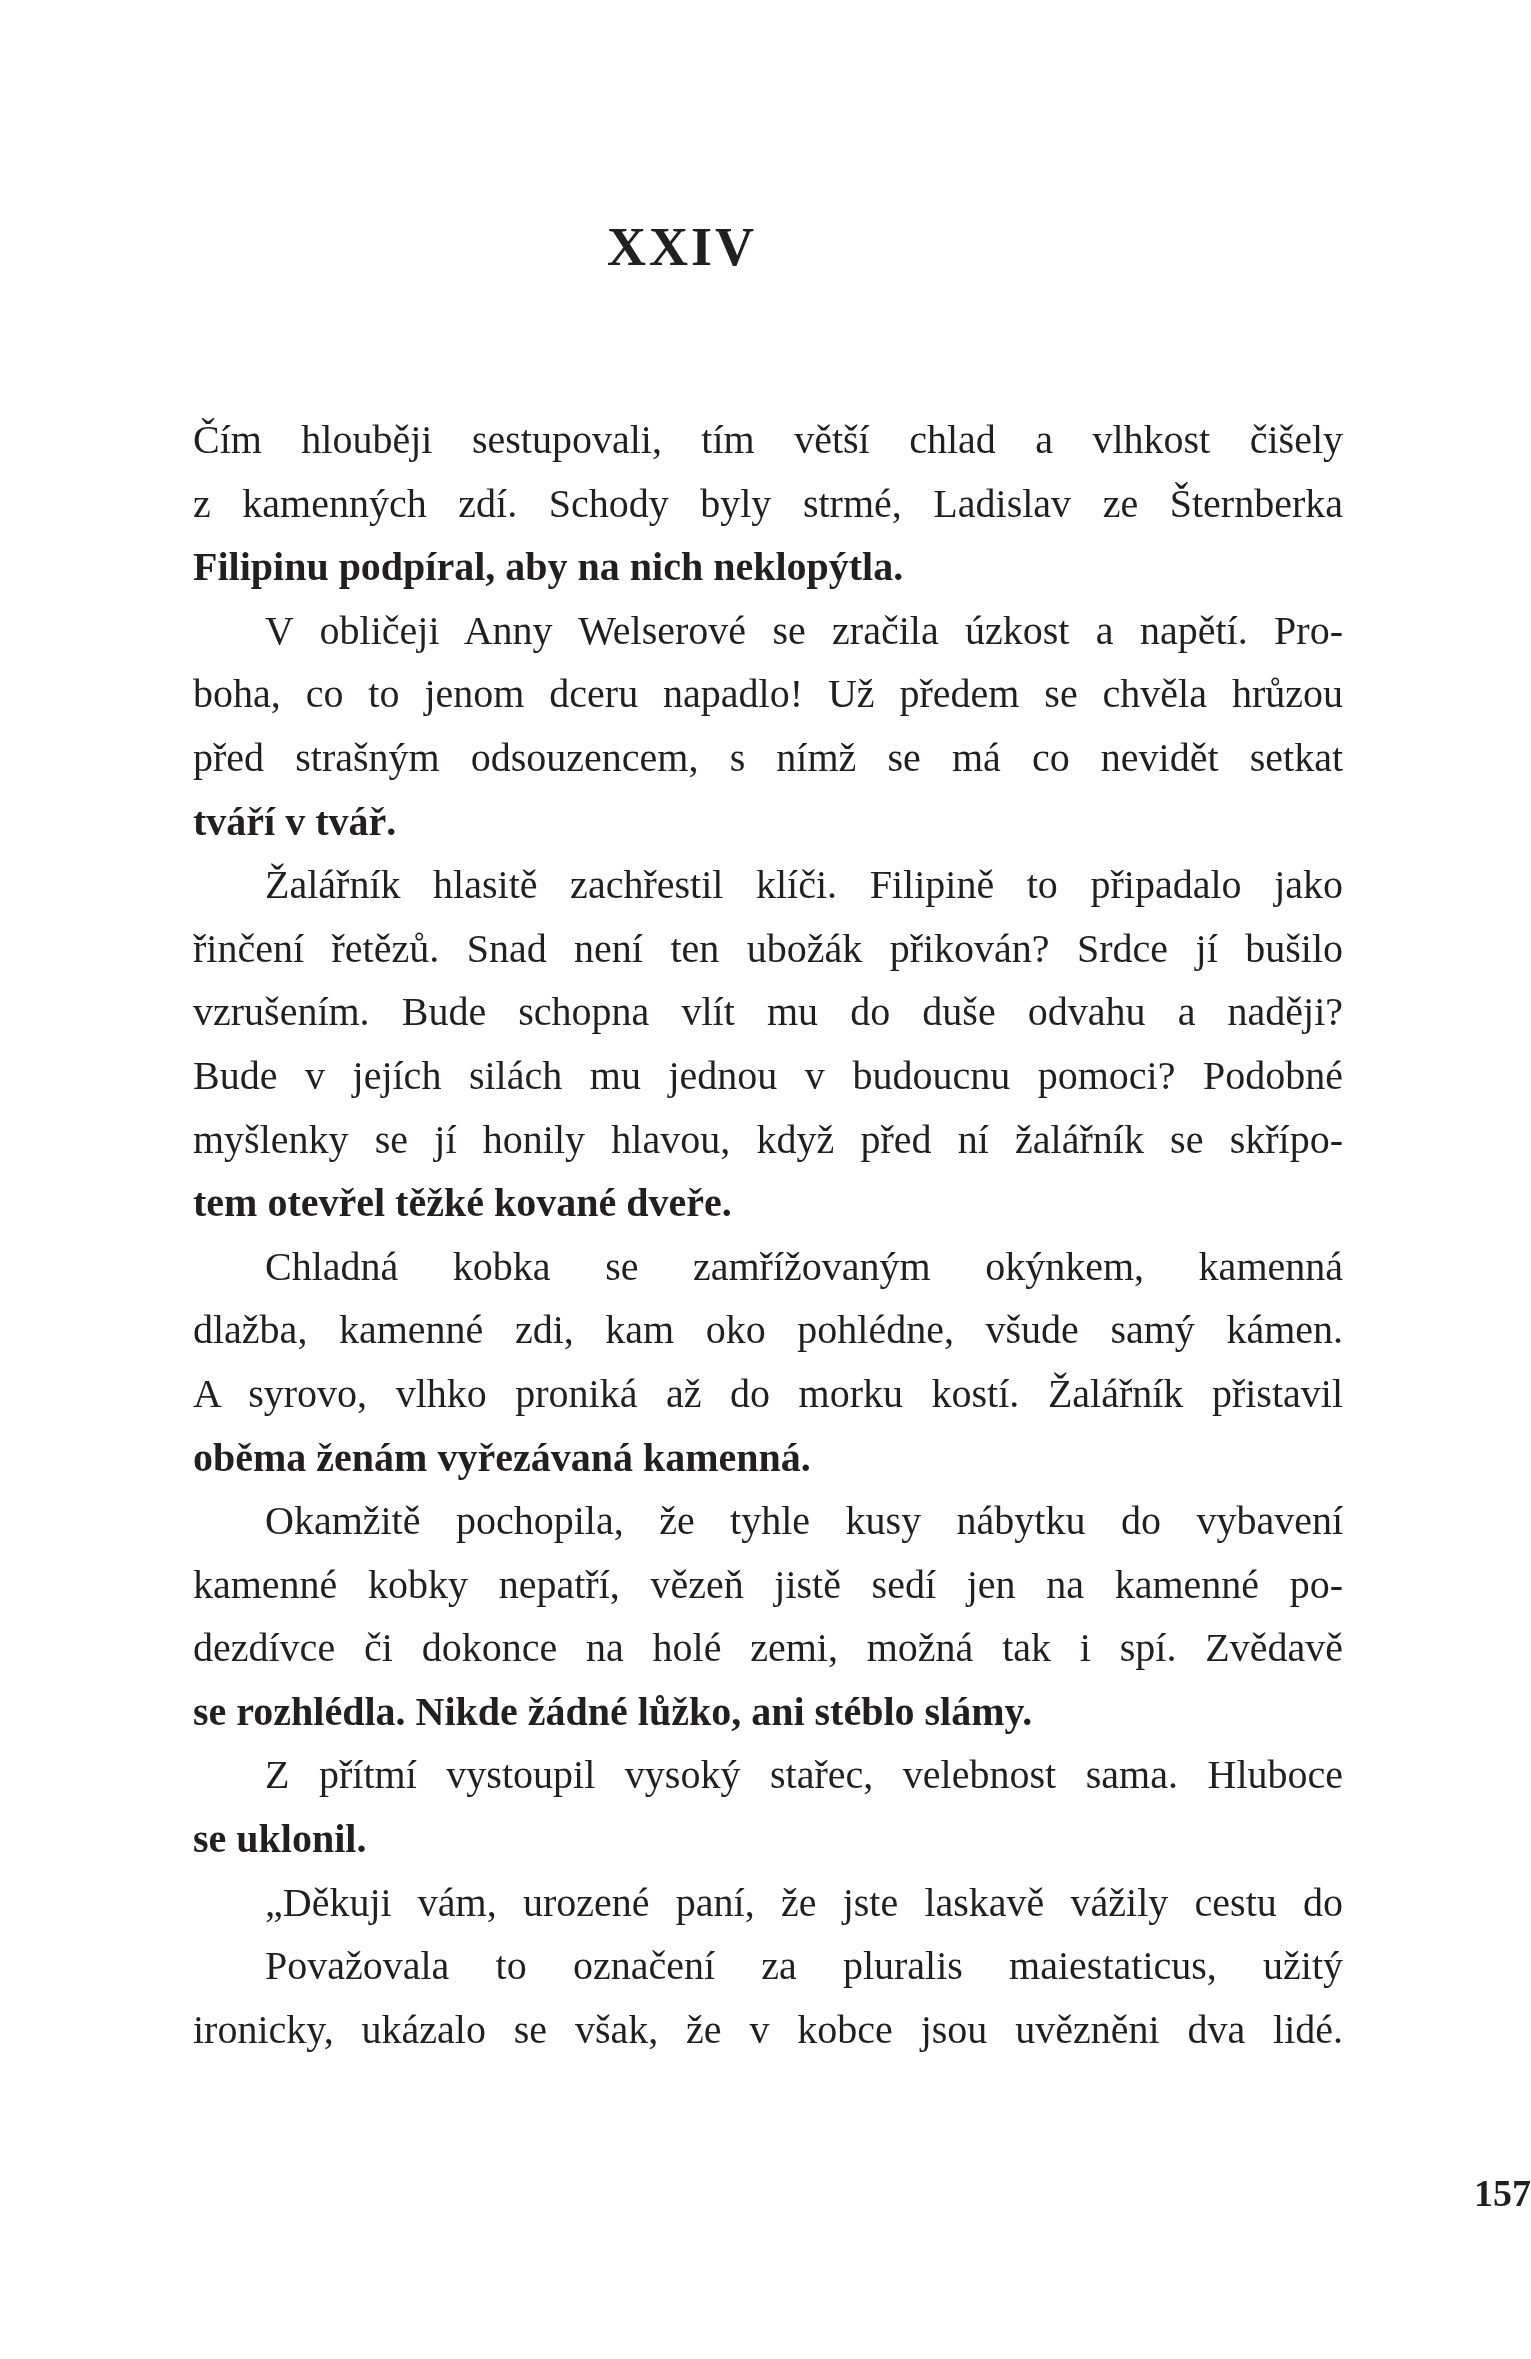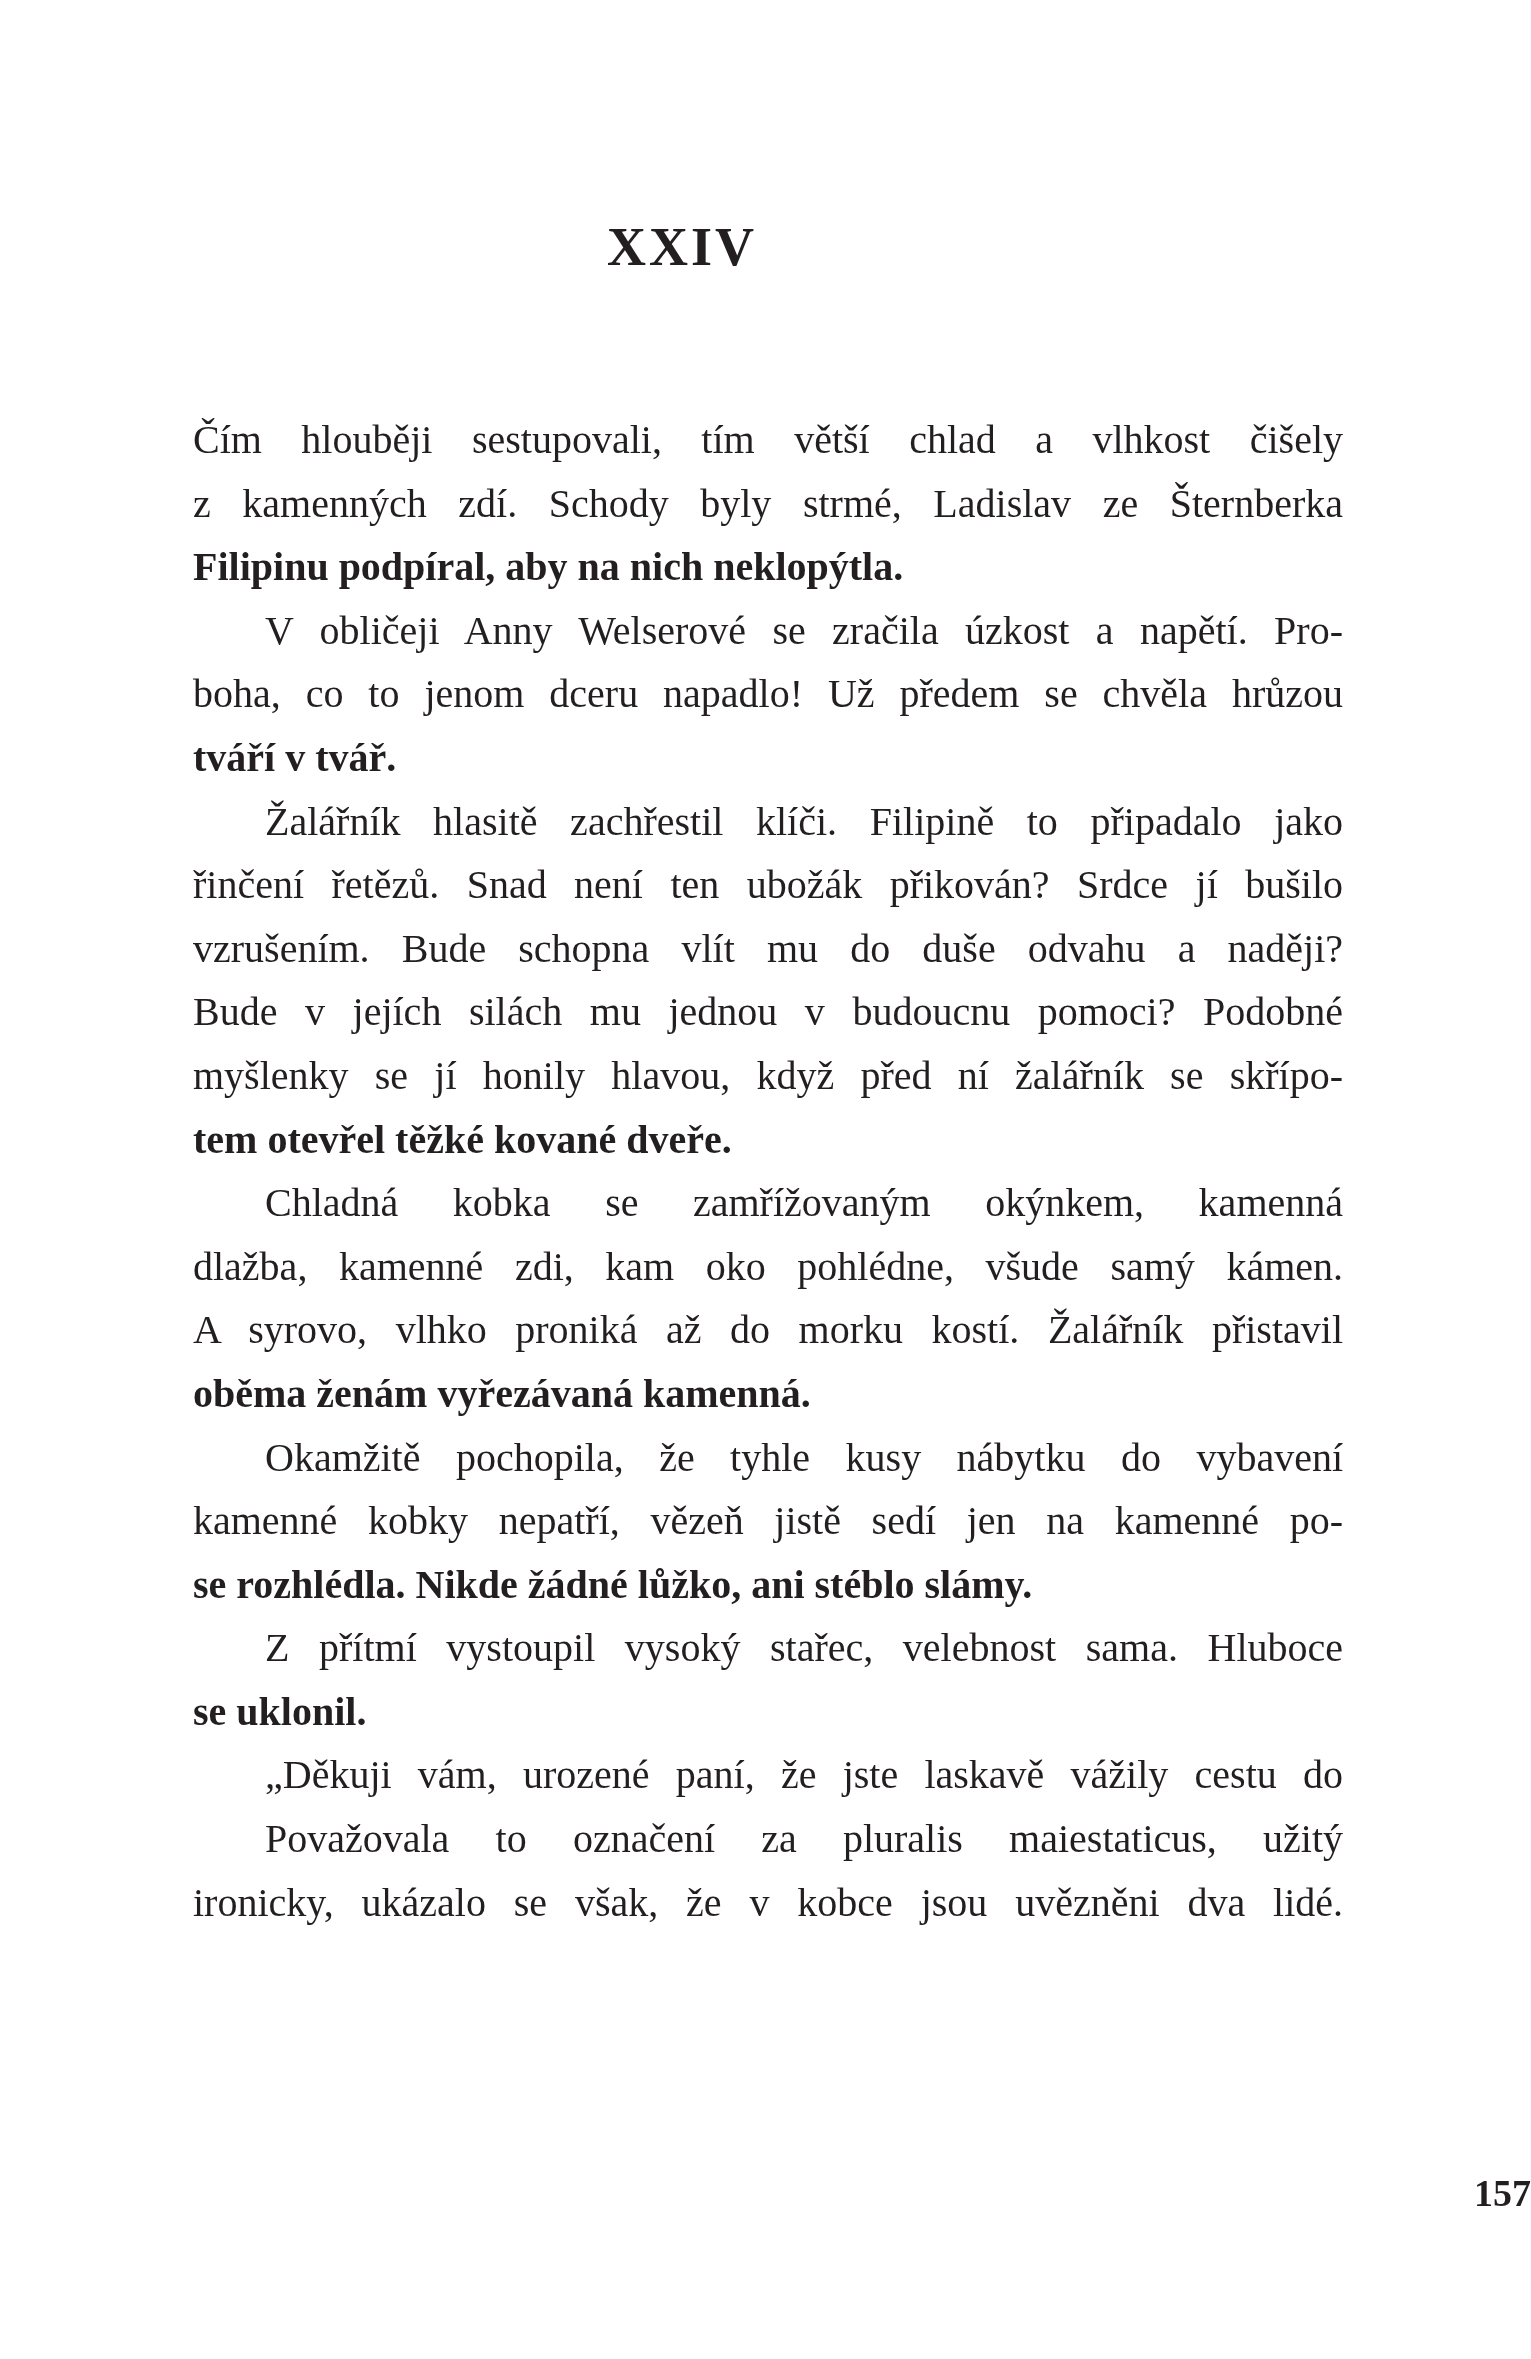--- a/index.html
+++ b/index.html
@@ -33,33 +33,35 @@
 <body>
 
 <div class="chapter-title">XXIV</div>
 
 <div class="text-block">
   <div class="line">Čím hlouběji sestupovali, tím větší chlad a vlhkost čišely</div>
   <div class="line">z kamenných zdí. Schody byly strmé, Ladislav ze Šternberka</div>
   <div class="line last">Filipinu podpíral, aby na nich neklopýtla.</div>
   <div class="line indent">V obličeji Anny Welserové se zračila úzkost a napětí. Pro-</div>
   <div class="line">boha, co to jenom dceru napadlo! Už předem se chvěla hrůzou</div>
+  <div class="line">před strašným odsouzencem, s nímž se má co nevidět setkat</div>
   <div class="line last">tváří v tvář.</div>
   <div class="line indent">Žalářník hlasitě zachřestil klíči. Filipině to připadalo jako</div>
   <div class="line">řinčení řetězů. Snad není ten ubožák přikován? Srdce jí bušilo</div>
   <div class="line">vzrušením. Bude schopna vlít mu do duše odvahu a naději?</div>
   <div class="line">Bude v jejích silách mu jednou v budoucnu pomoci? Podobné</div>
   <div class="line">myšlenky se jí honily hlavou, když před ní žalářník se skřípo-</div>
   <div class="line last">tem otevřel těžké kované dveře.</div>
   <div class="line indent">Chladná kobka se zamřížovaným okýnkem, kamenná</div>
   <div class="line">dlažba, kamenné zdi, kam oko pohlédne, všude samý kámen.</div>
   <div class="line">A syrovo, vlhko proniká až do morku kostí. Žalářník přistavil</div>
   <div class="line last">oběma ženám vyřezávaná kamenná.</div>
   <div class="line indent">Okamžitě pochopila, že tyhle kusy nábytku do vybavení</div>
   <div class="line">kamenné kobky nepatří, vězeň jistě sedí jen na kamenné po-</div>
+  <div class="line">dezdívce či dokonce na holé zemi, možná tak i spí. Zvědavě</div>
   <div class="line last">se rozhlédla. Nikde žádné lůžko, ani stéblo slámy.</div>
   <div class="line indent">Z přítmí vystoupil vysoký stařec, velebnost sama. Hluboce</div>
   <div class="line last">se uklonil.</div>
   <div class="line indent">„Děkuji vám, urozené paní, že jste laskavě vážily cestu do</div>
   <div class="line indent">Považovala to označení za pluralis maiestaticus, užitý</div>
   <div class="line">ironicky, ukázalo se však, že v kobce jsou uvězněni dva lidé.</div>
 </div>
 
 <div class="page-number">157</div>
 

